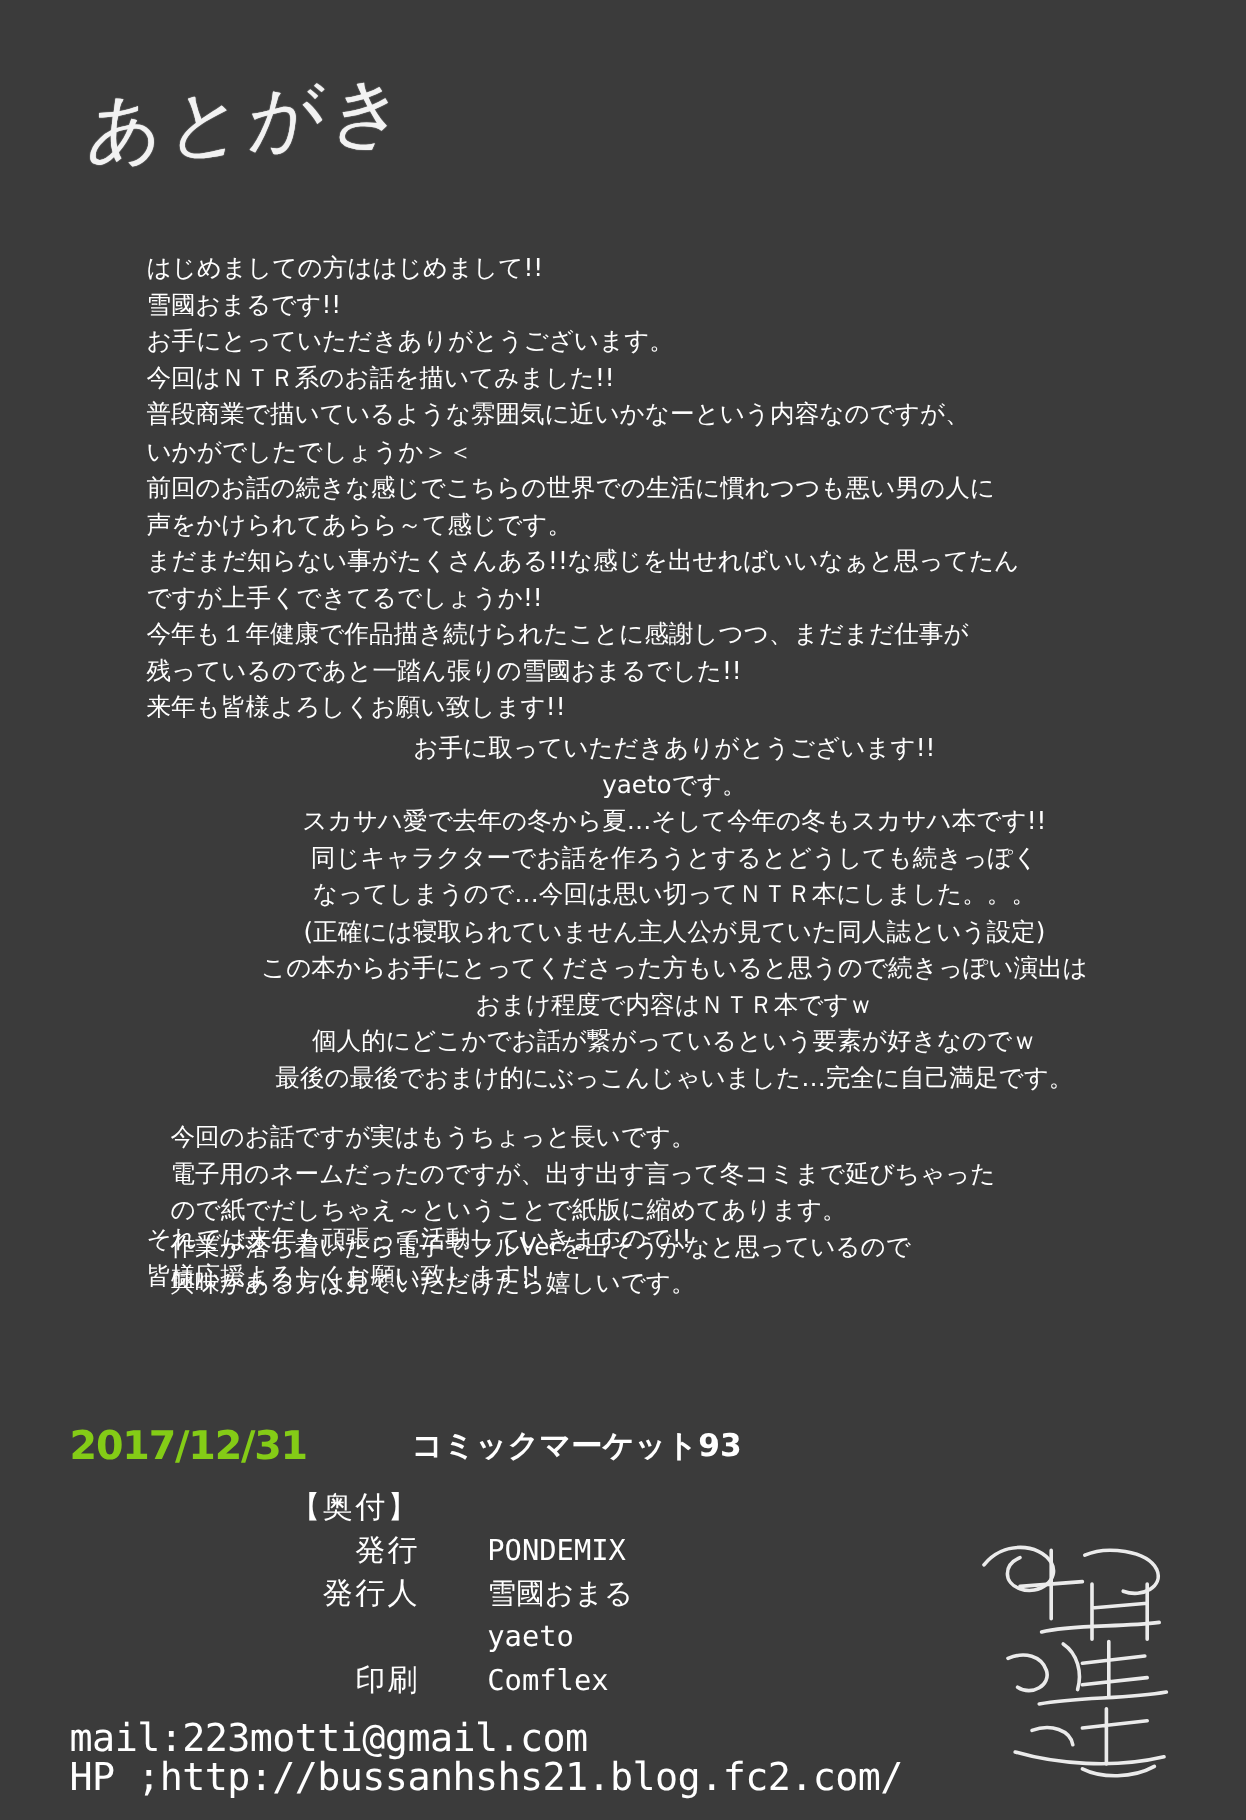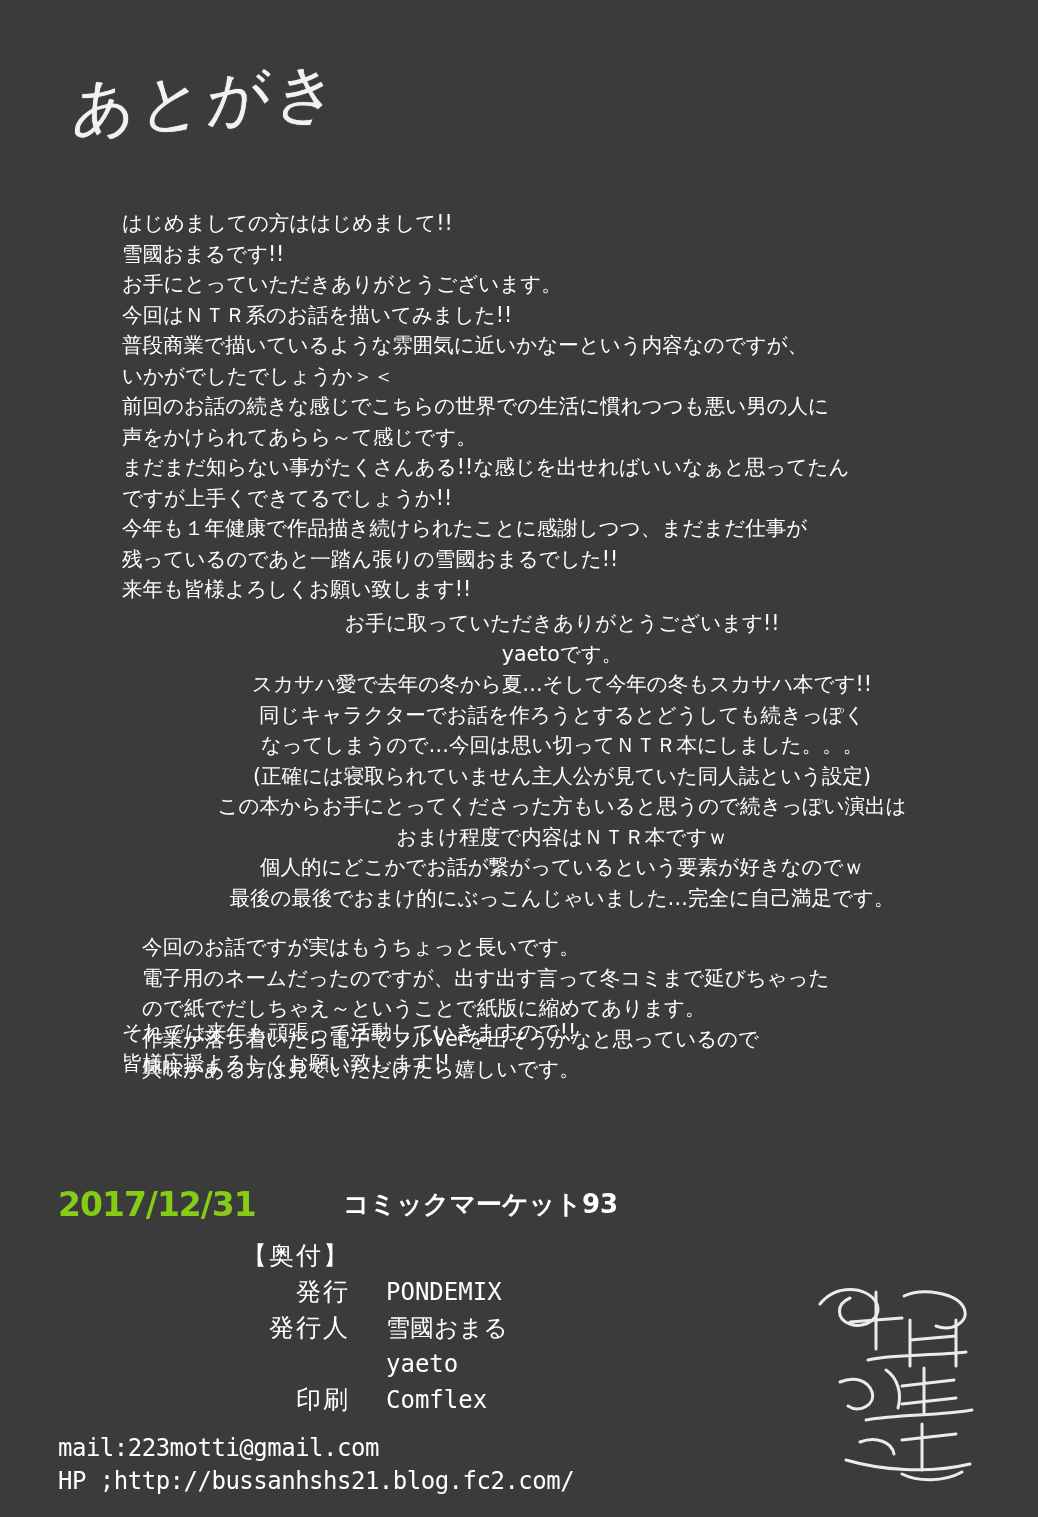--- a/index.html
+++ b/index.html
@@ -89,31 +89,31 @@
     text-align: right;
     width: 170px;
     font-weight: normal;
     letter-spacing: 2px;
   }
   .colophon .row {
     display: flex;
     align-items: baseline;
   }
   .colophon .val {
-    margin-left: 36px;
+    margin-left: 56px;
     font-family: "DejaVu Sans Mono", monospace;
     font-size: 24px;
     letter-spacing: 0px;
   }
   .contact {
     position: absolute;
     left: 58px;
     top: 1432px;
     font-family: "DejaVu Sans Mono", "Liberation Mono", monospace;
-    font-size: 24px;
+    font-size: 32px;
     line-height: 33px;
     letter-spacing: -0.5px;
     color: #ffffff;
   }
   .signature {
     position: absolute;
     right: 42px;
     bottom: 28px;
     width: 190px;
     height: 215px;

